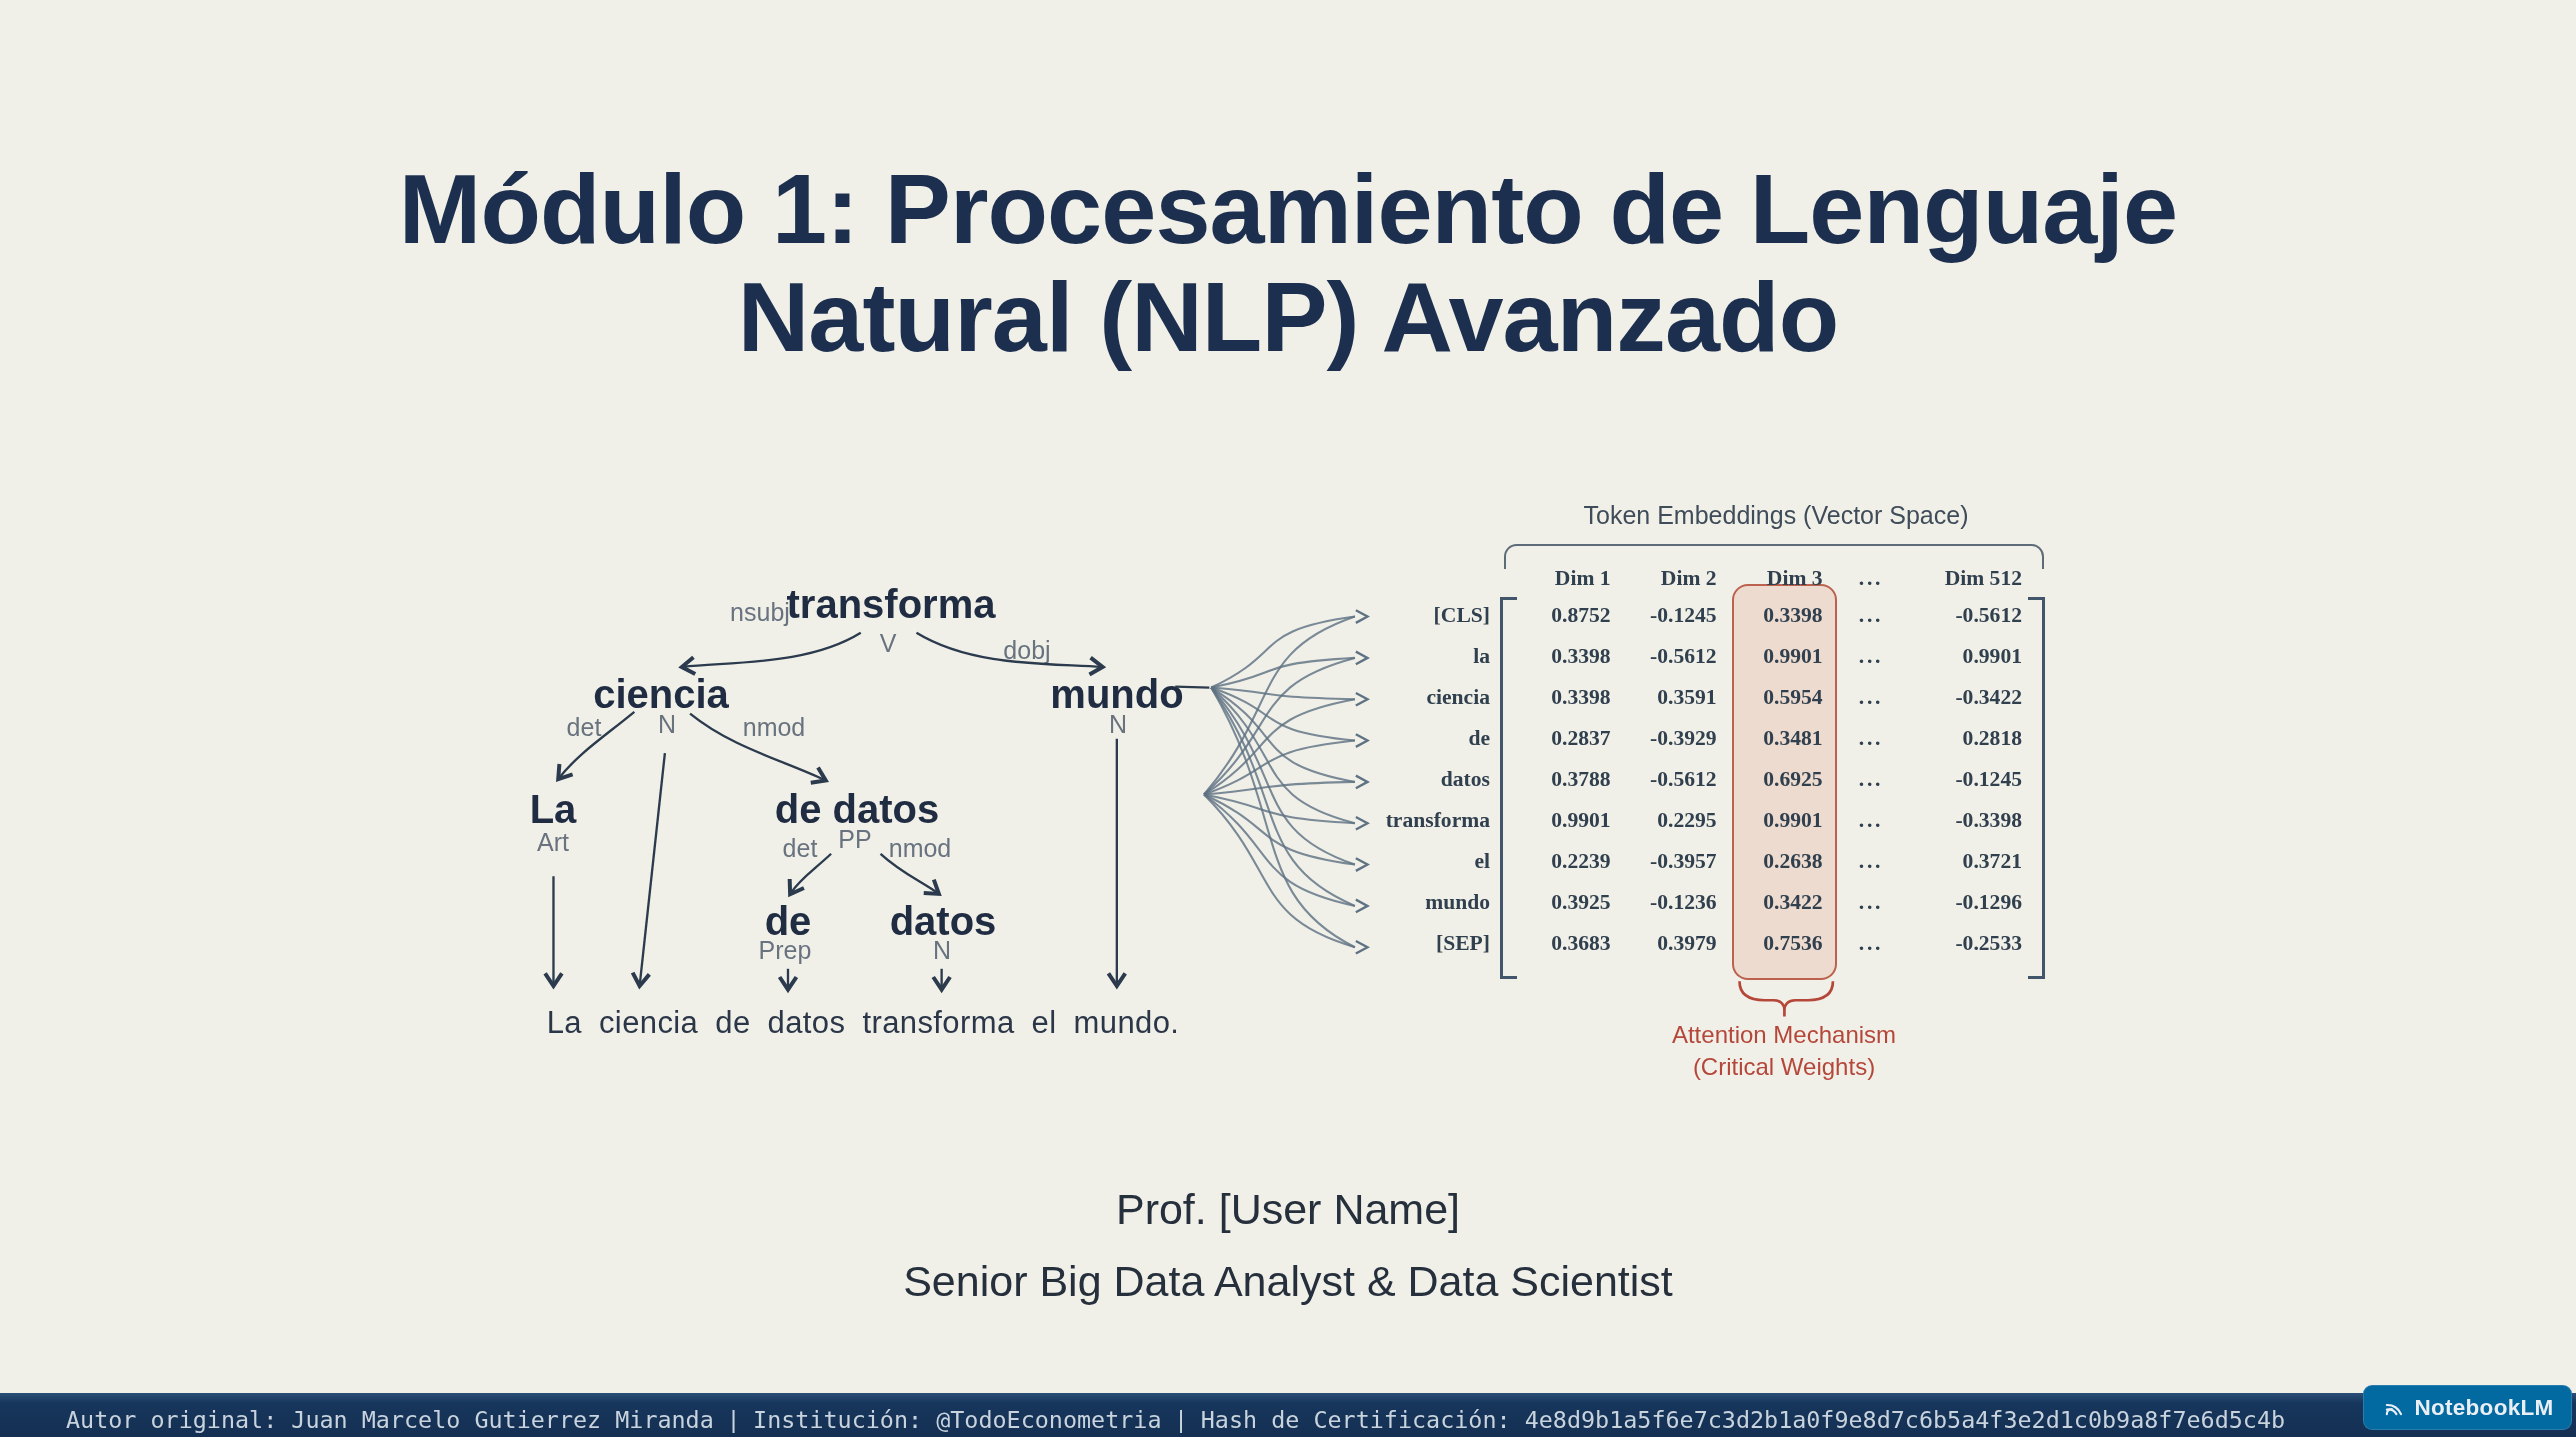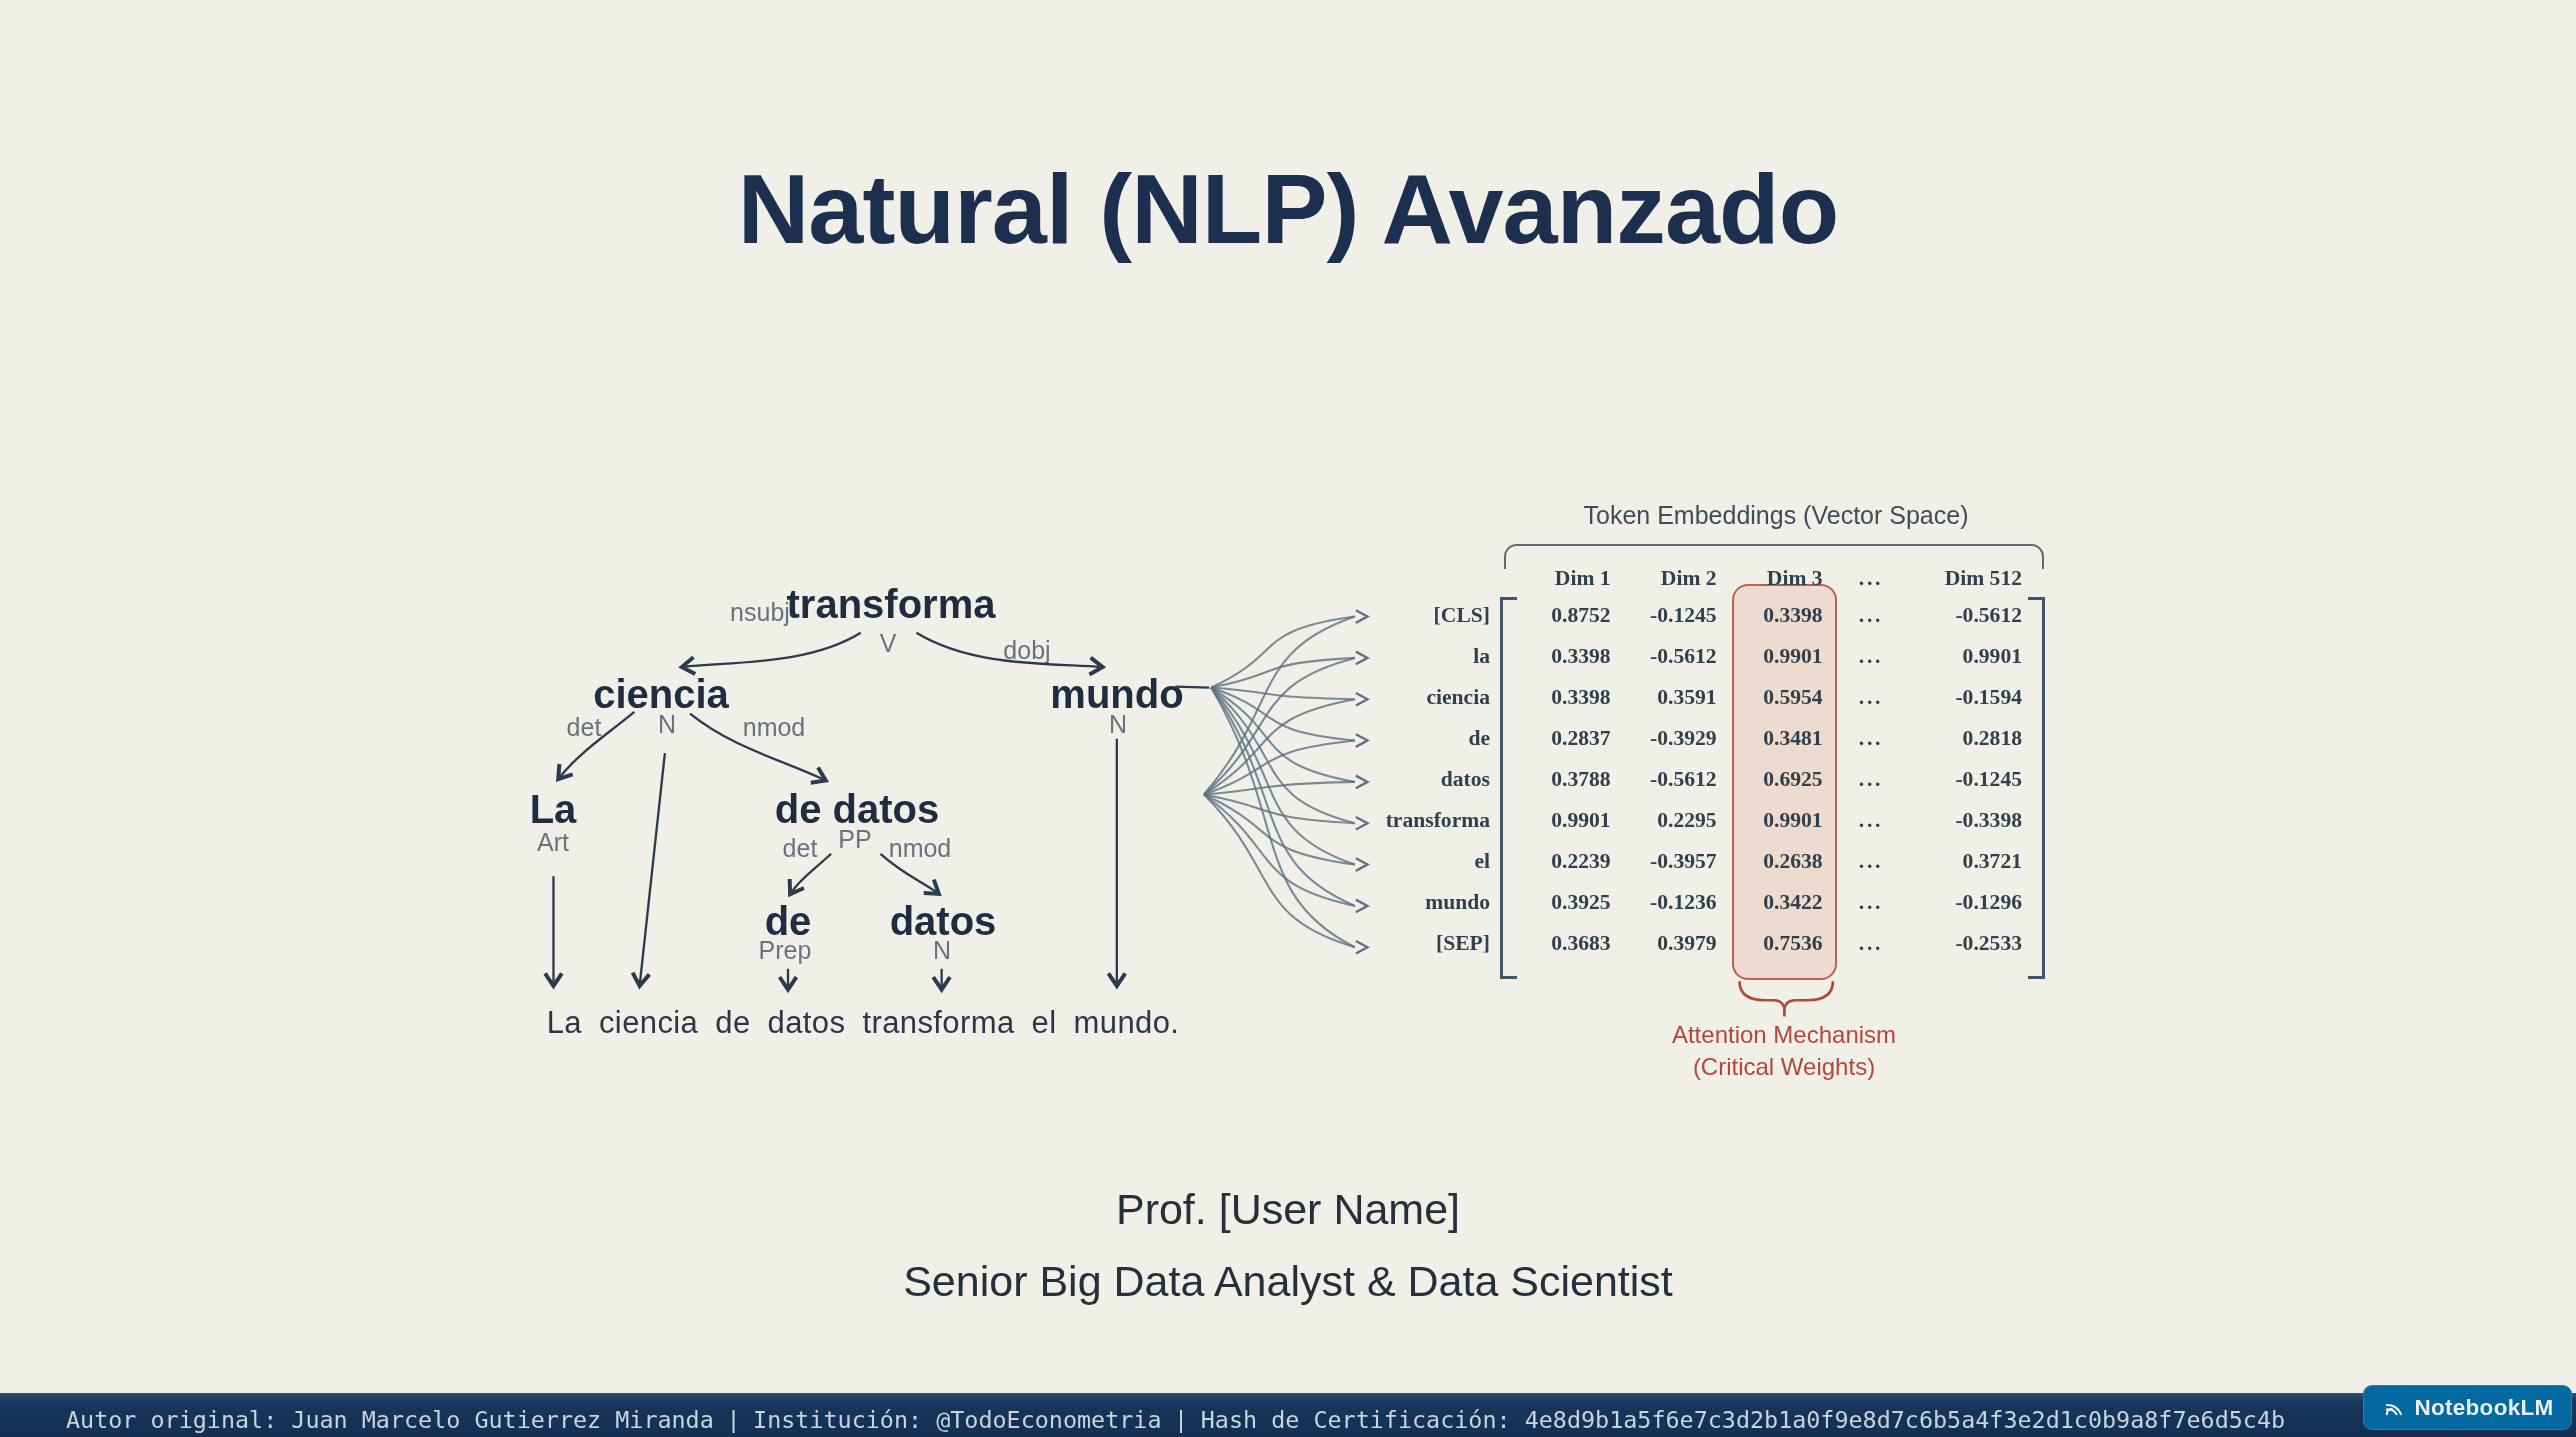--- a/index.html
+++ b/index.html
@@ -115,20 +115,21 @@
         <path d="M 1509,1047 L 1522,1054 L 1509,1061" class="fanhead"></path>
       </g>
     <g>
       <path class="redline" d="M 1936,1092 C 1936,1108 1948,1113 1964,1113 L 1974,1113 C 1982,1113 1986,1118 1986,1124
                                M 2040,1092 C 2040,1108 2028,1113 2012,1113 L 1998,1113 C 1990,1113 1986,1118 1986,1124
                                M 1986,1124 L 1986,1131"></path>
     </g>
   </svg>
 
   <div class="title">
+    <div>Módulo 1: Procesamiento de Lenguaje</div>
     <div>Natural (NLP) Avanzado</div>
   </div>
 
   <div class="abs cx tw" style="left:891px;top:582px">transforma</div>
   <div class="abs cx tl" style="left:888px;top:629px">V</div>
   <div class="abs cx tl" style="left:760px;top:598px">nsubj</div>
   <div class="abs cx tl" style="left:1027px;top:636px">dobj</div>
 
   <div class="abs cx tw" style="left:661px;top:672px">ciencia</div>
   <div class="abs cx tl" style="left:667px;top:710px">N</div>
@@ -179,21 +180,21 @@
     <div>-0.5612</div>
     <div>0.9901</div>
     <div>...</div>
     <div>0.9901</div>
 
     <div>ciencia</div>
     <div>0.3398</div>
     <div>0.3591</div>
     <div>0.5954</div>
     <div>...</div>
-    <div>-0.1594</div>
+    <div>-0.3422</div>
 
     <div>de</div>
     <div>0.2837</div>
     <div>-0.3929</div>
     <div>0.3481</div>
     <div>...</div>
     <div>0.2818</div>
 
     <div>datos</div>
     <div>0.3788</div>

